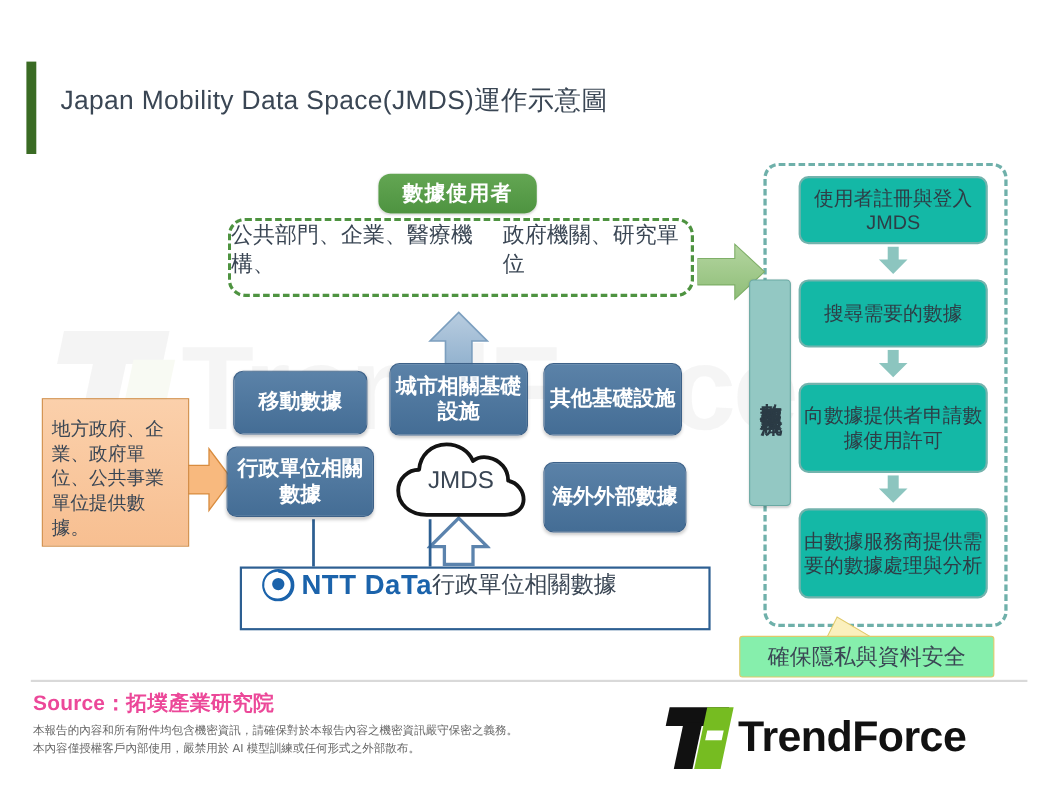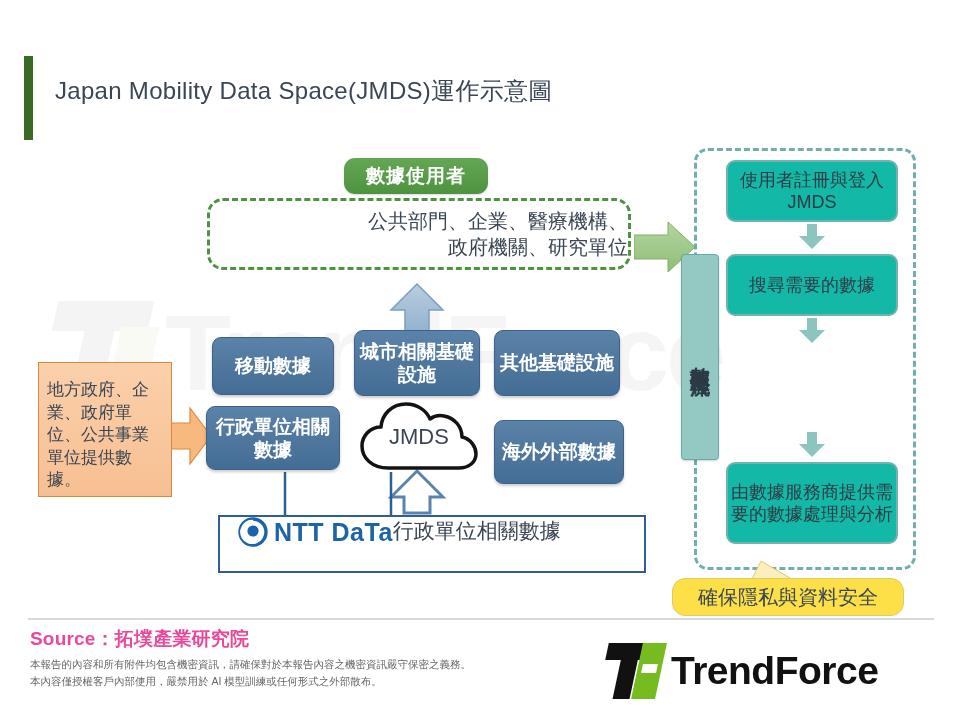--- a/index.html
+++ b/index.html
@@ -54,21 +54,21 @@
     background: linear-gradient(#63a653, #4e9340);
     color: #fff; font-size: 19px; font-weight: bold;
     display: flex; align-items: center; justify-content: center;
     letter-spacing: 1px; z-index: 6;
     box-shadow: 0 1px 2px rgba(0,0,0,.15);
   }
   .user-dashed {
     position: absolute; left: 207px; top: 198px;
     width: 424px; height: 72px;
     border: 3px dashed #4e9340; border-radius: 16px;
-    display: flex; flex-direction: column; align-items: flex-end; justify-content: center;
+    display: flex; align-items: flex-start; justify-content: center;
     color: #3a4654; font-size: 20px; line-height: 1.3; z-index: 5; background: transparent;
   }
 
   
   .green-arrow {
     position: absolute; left: 634px; top: 220px; width: 62px; height: 54px; z-index: 5;
   }
 
   
   .blue-up-arrow { position: absolute; left: 389px; top: 282px; width: 56px; height: 56px; z-index: 4; }
@@ -139,21 +139,21 @@
   #fstep-2 { top: 348px; height: 82px; }
   #fstep-3 { top: 462px; height: 82px; }
   .flow-arrow { position: absolute; left: 798px; width: 28px; height: 26px; z-index: 5; }
   #farrow-0 { top: 224px; }
   #farrow-1 { top: 318px; }
   #farrow-2 { top: 432px; }
 
   
   .yellow-callout {
     position: absolute; left: 672px; top: 578px; width: 232px; height: 38px;
-    background: #fde047; border: 1px solid #e0c96a; border-radius: 13px;
+    background: #86efac; border: 1px solid #e0c96a; border-radius: 3px;
     display: flex; align-items: center; justify-content: center;
     font-size: 20px; color: #3a4654; z-index: 6;
   }
   .yellow-tail { position: absolute; left: 745px; top: 560px; width: 52px; height: 22px; z-index: 5; }
 
   
   .divider { position: absolute; left: 28px; top: 618px; width: 906px; height: 2px; background: #d9d9d9; z-index: 3; }
   .source-line {
     position: absolute; left: 30px; top: 626px;
     font-size: 19px; font-weight: bold; color: #ec4899; letter-spacing: .2px; z-index: 5;
@@ -277,20 +277,21 @@
       </svg>
   </div>
 
   <div class="flow-step" id="fstep-1">搜尋需要的數據</div>
   <div class="flow-arrow" id="farrow-1">
     <svg width="28" height="26" viewBox="0 0 28 26">
         <path d="M9,0 L19,0 L19,12 L27,12 L14,25 L1,12 L9,12 Z" fill="#8cc5bf"></path>
       </svg>
   </div>
 
+  <div class="flow-step" id="fstep-2">向數據提供者申請數據使用許可</div>
   <div class="flow-arrow" id="farrow-2">
     <svg width="28" height="26" viewBox="0 0 28 26">
         <path d="M9,0 L19,0 L19,12 L27,12 L14,25 L1,12 L9,12 Z" fill="#8cc5bf"></path>
       </svg>
   </div>
 
   <div class="flow-step" id="fstep-3">由數據服務商提供需要的數據處理與分析</div>
 
   <div class="yellow-tail">
     <svg width="52" height="22" viewBox="0 0 52 22">

